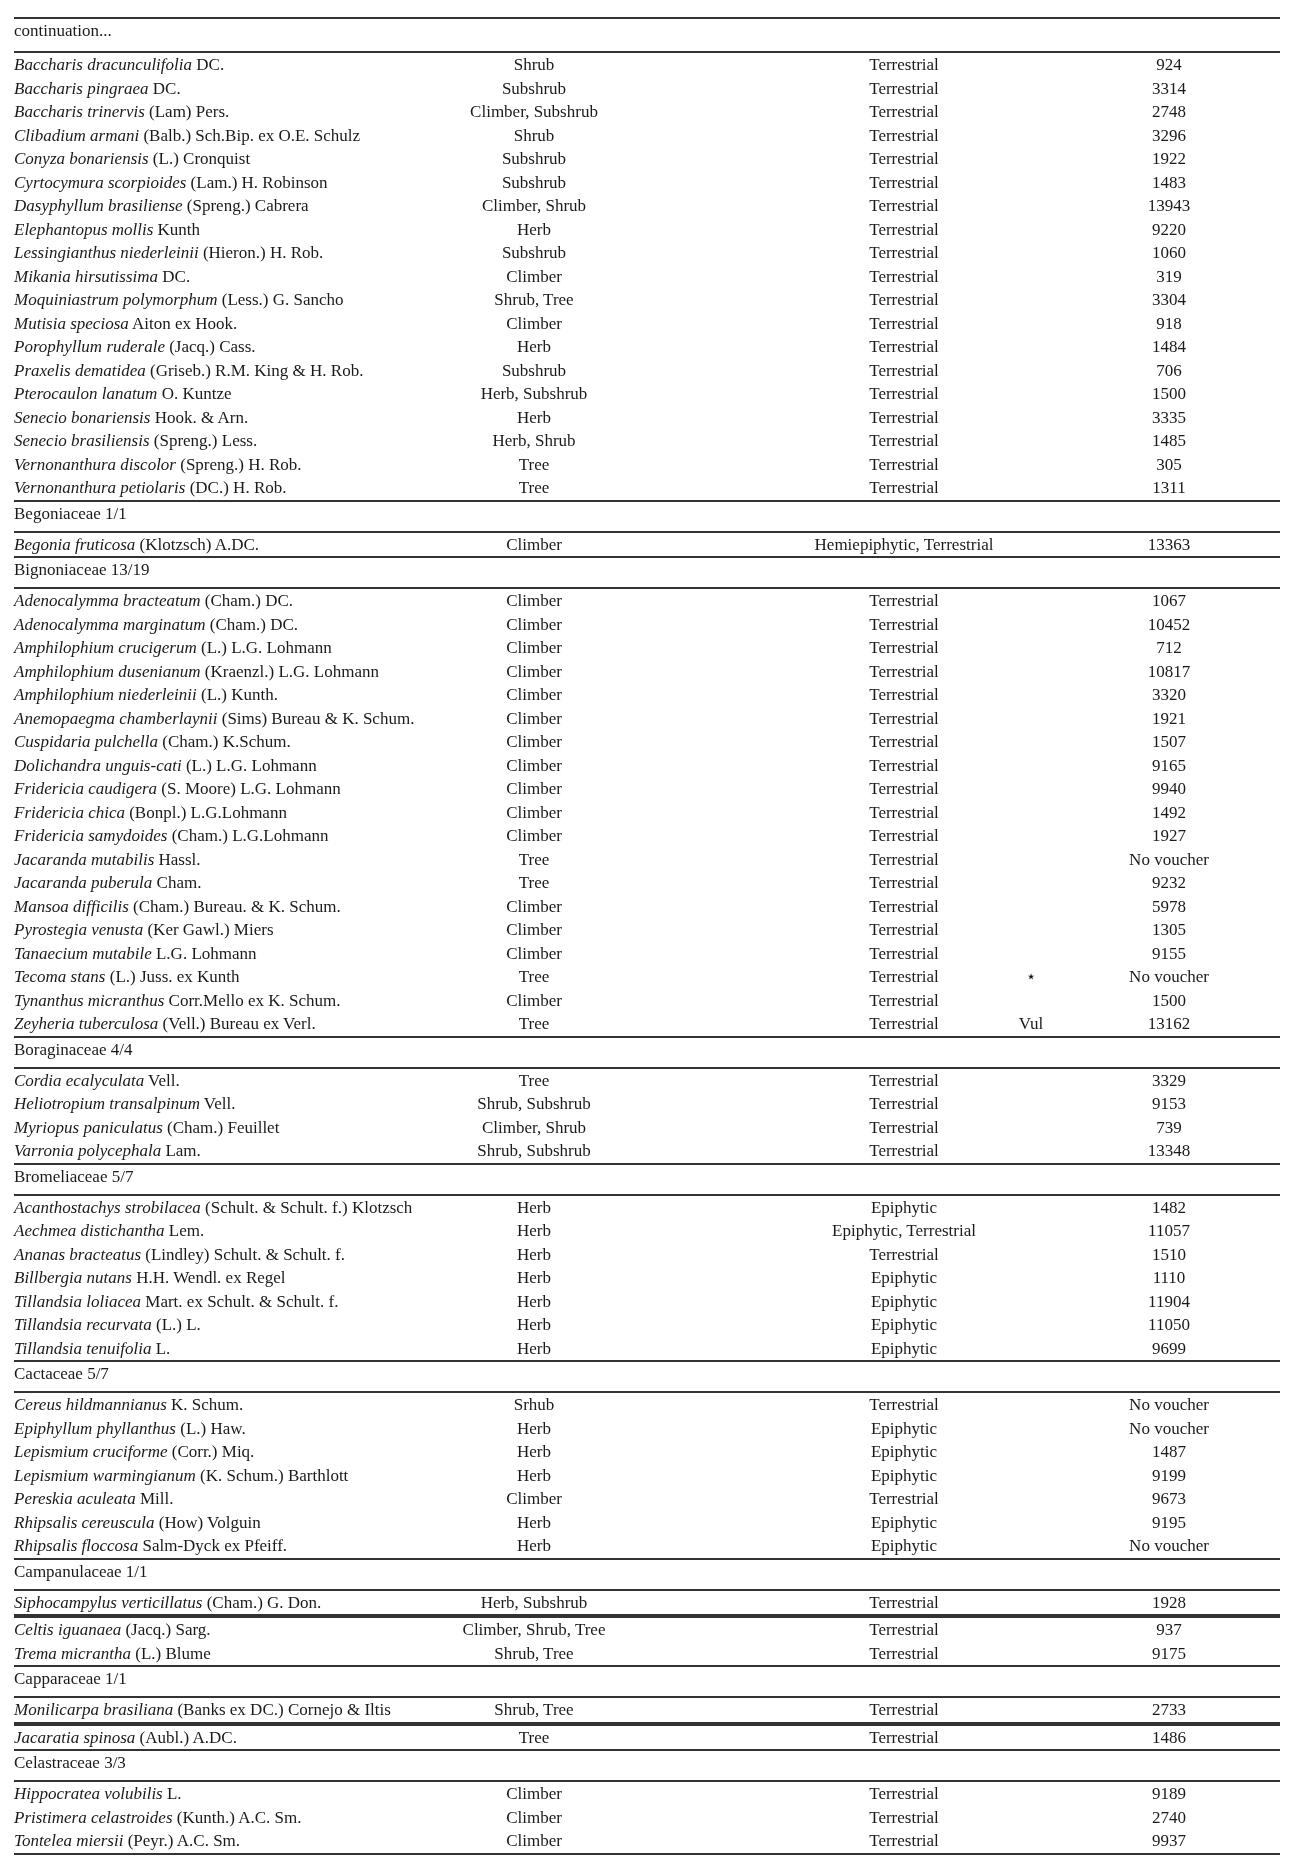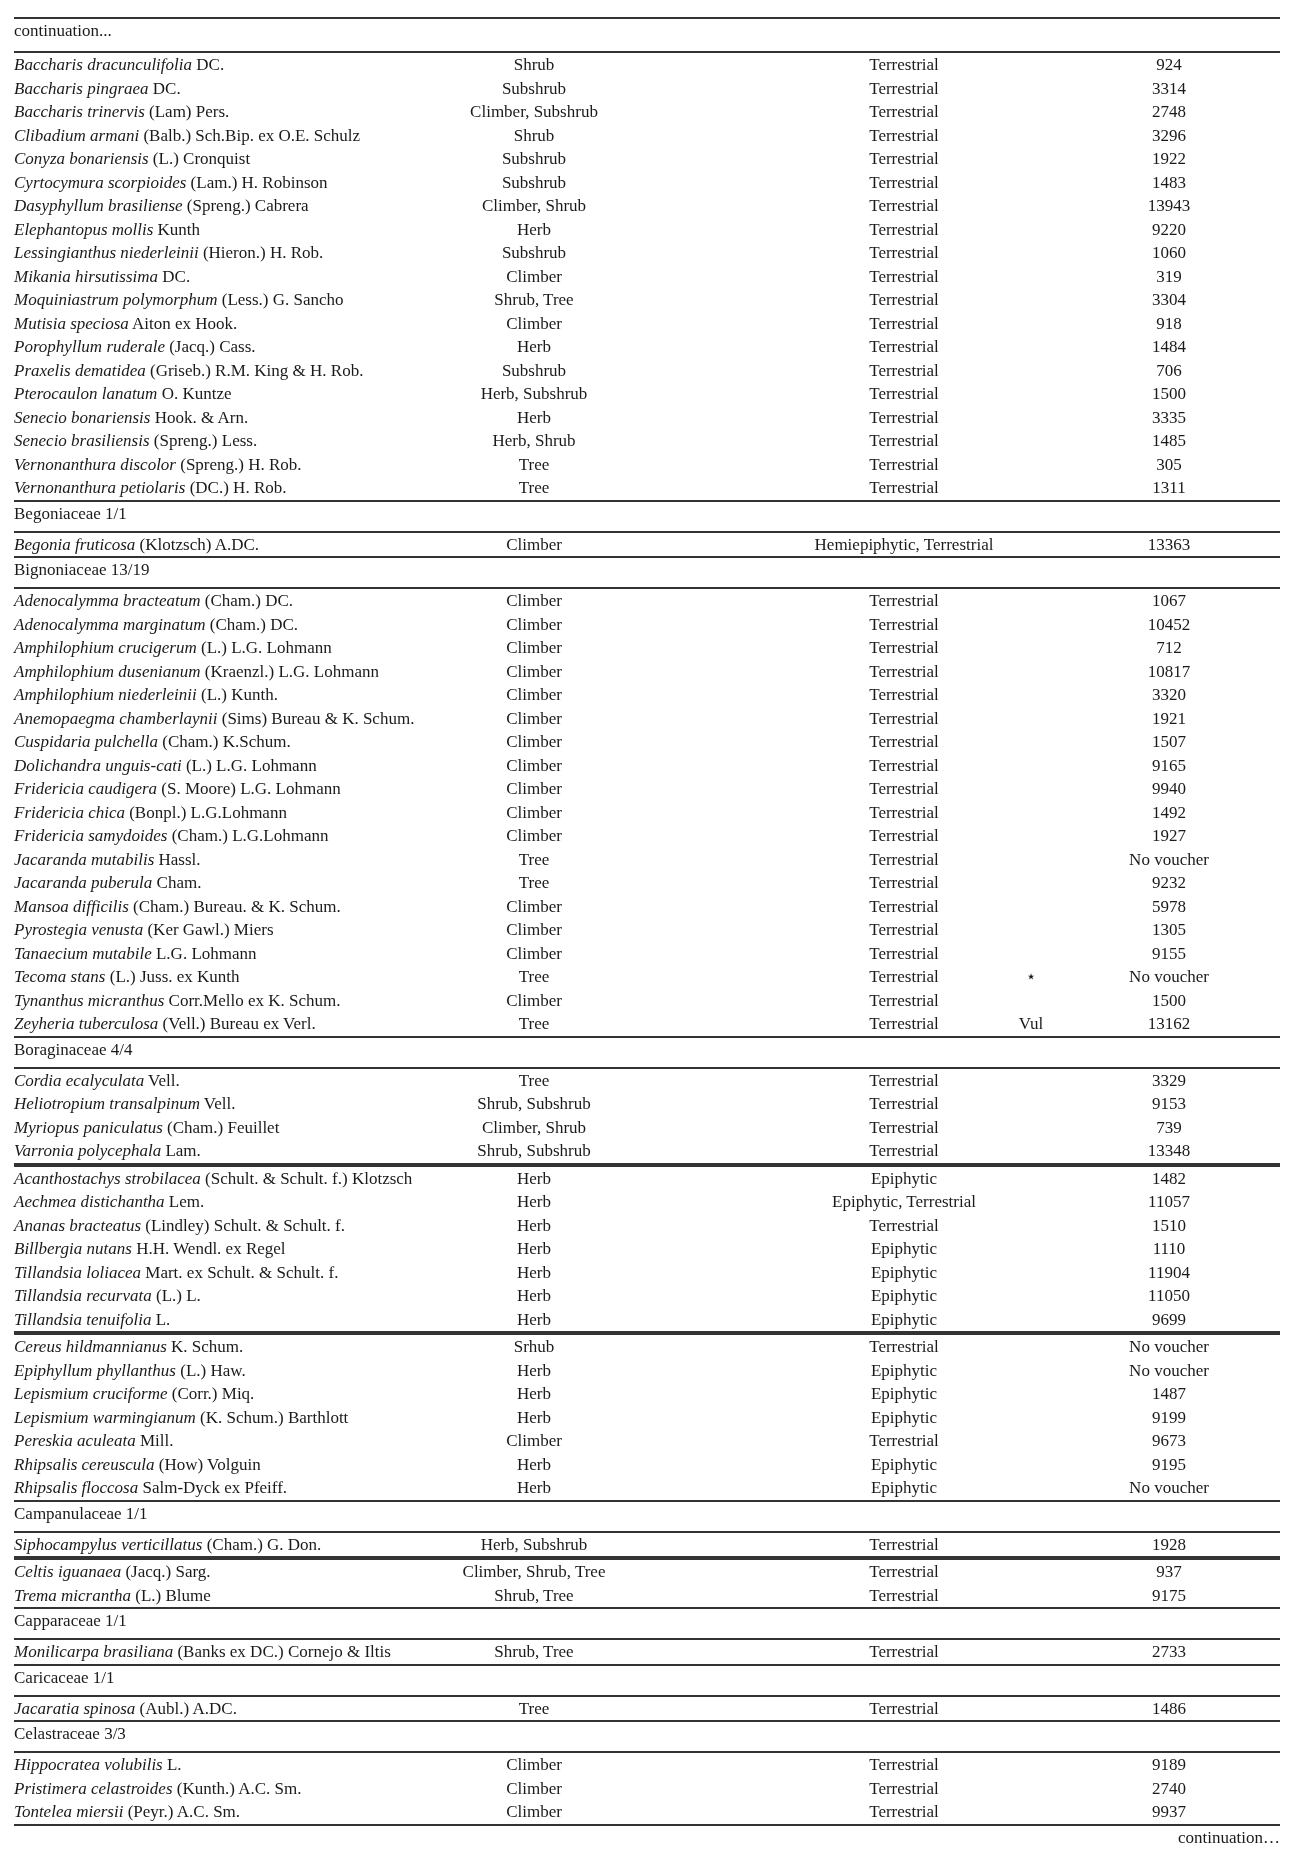--- a/index.html
+++ b/index.html
@@ -333,20 +333,21 @@
         <div class="cell c-vouch">739</div>
       </div>
       <div class="row">
         <div class="cell c-name"><i>Varronia polycephala</i> <span>Lam.</span></div>
         <div class="cell c-habit">Shrub, Subshrub</div>
         <div class="cell c-subst">Terrestrial</div>
         <div class="cell c-mark"></div>
         <div class="cell c-vouch">13348</div>
       </div>
       <div class="rule"></div>
+      <div class="family-row">Bromeliaceae 5/7</div>
       <div class="rule"></div>
       <div class="row">
         <div class="cell c-name"><i>Acanthostachys strobilacea</i> <span>(Schult. &amp; Schult. f.) Klotzsch</span></div>
         <div class="cell c-habit">Herb</div>
         <div class="cell c-subst">Epiphytic</div>
         <div class="cell c-mark"></div>
         <div class="cell c-vouch">1482</div>
       </div>
       <div class="row">
         <div class="cell c-name"><i>Aechmea distichantha</i> <span>Lem.</span></div>
@@ -384,20 +385,21 @@
         <div class="cell c-vouch">11050</div>
       </div>
       <div class="row">
         <div class="cell c-name"><i>Tillandsia tenuifolia</i> <span>L.</span></div>
         <div class="cell c-habit">Herb</div>
         <div class="cell c-subst">Epiphytic</div>
         <div class="cell c-mark"></div>
         <div class="cell c-vouch">9699</div>
       </div>
       <div class="rule"></div>
+      <div class="family-row">Cactaceae 5/7</div>
       <div class="rule"></div>
       <div class="row">
         <div class="cell c-name"><i>Cereus hildmannianus</i> <span>K. Schum.</span></div>
         <div class="cell c-habit">Srhub</div>
         <div class="cell c-subst">Terrestrial</div>
         <div class="cell c-mark"></div>
         <div class="cell c-vouch">No voucher</div>
       </div>
       <div class="row">
         <div class="cell c-name"><i>Epiphyllum phyllanthus</i> <span>(L.) Haw.</span></div>
@@ -471,21 +473,20 @@
       <div class="family-row">Capparaceae 1/1</div>
       <div class="rule"></div>
       <div class="row">
         <div class="cell c-name"><i>Monilicarpa brasiliana</i> <span>(Banks ex DC.) Cornejo &amp; Iltis</span></div>
         <div class="cell c-habit">Shrub, Tree</div>
         <div class="cell c-subst">Terrestrial</div>
         <div class="cell c-mark"></div>
         <div class="cell c-vouch">2733</div>
       </div>
       <div class="rule"></div>
-      <div class="family-row">Caricaceae 1/1</div>
       <div class="rule"></div>
       <div class="row">
         <div class="cell c-name"><i>Jacaratia spinosa</i> <span>(Aubl.) A.DC.</span></div>
         <div class="cell c-habit">Tree</div>
         <div class="cell c-subst">Terrestrial</div>
         <div class="cell c-mark"></div>
         <div class="cell c-vouch">1486</div>
       </div>
       <div class="rule"></div>
       <div class="family-row">Celastraceae 3/3</div>

